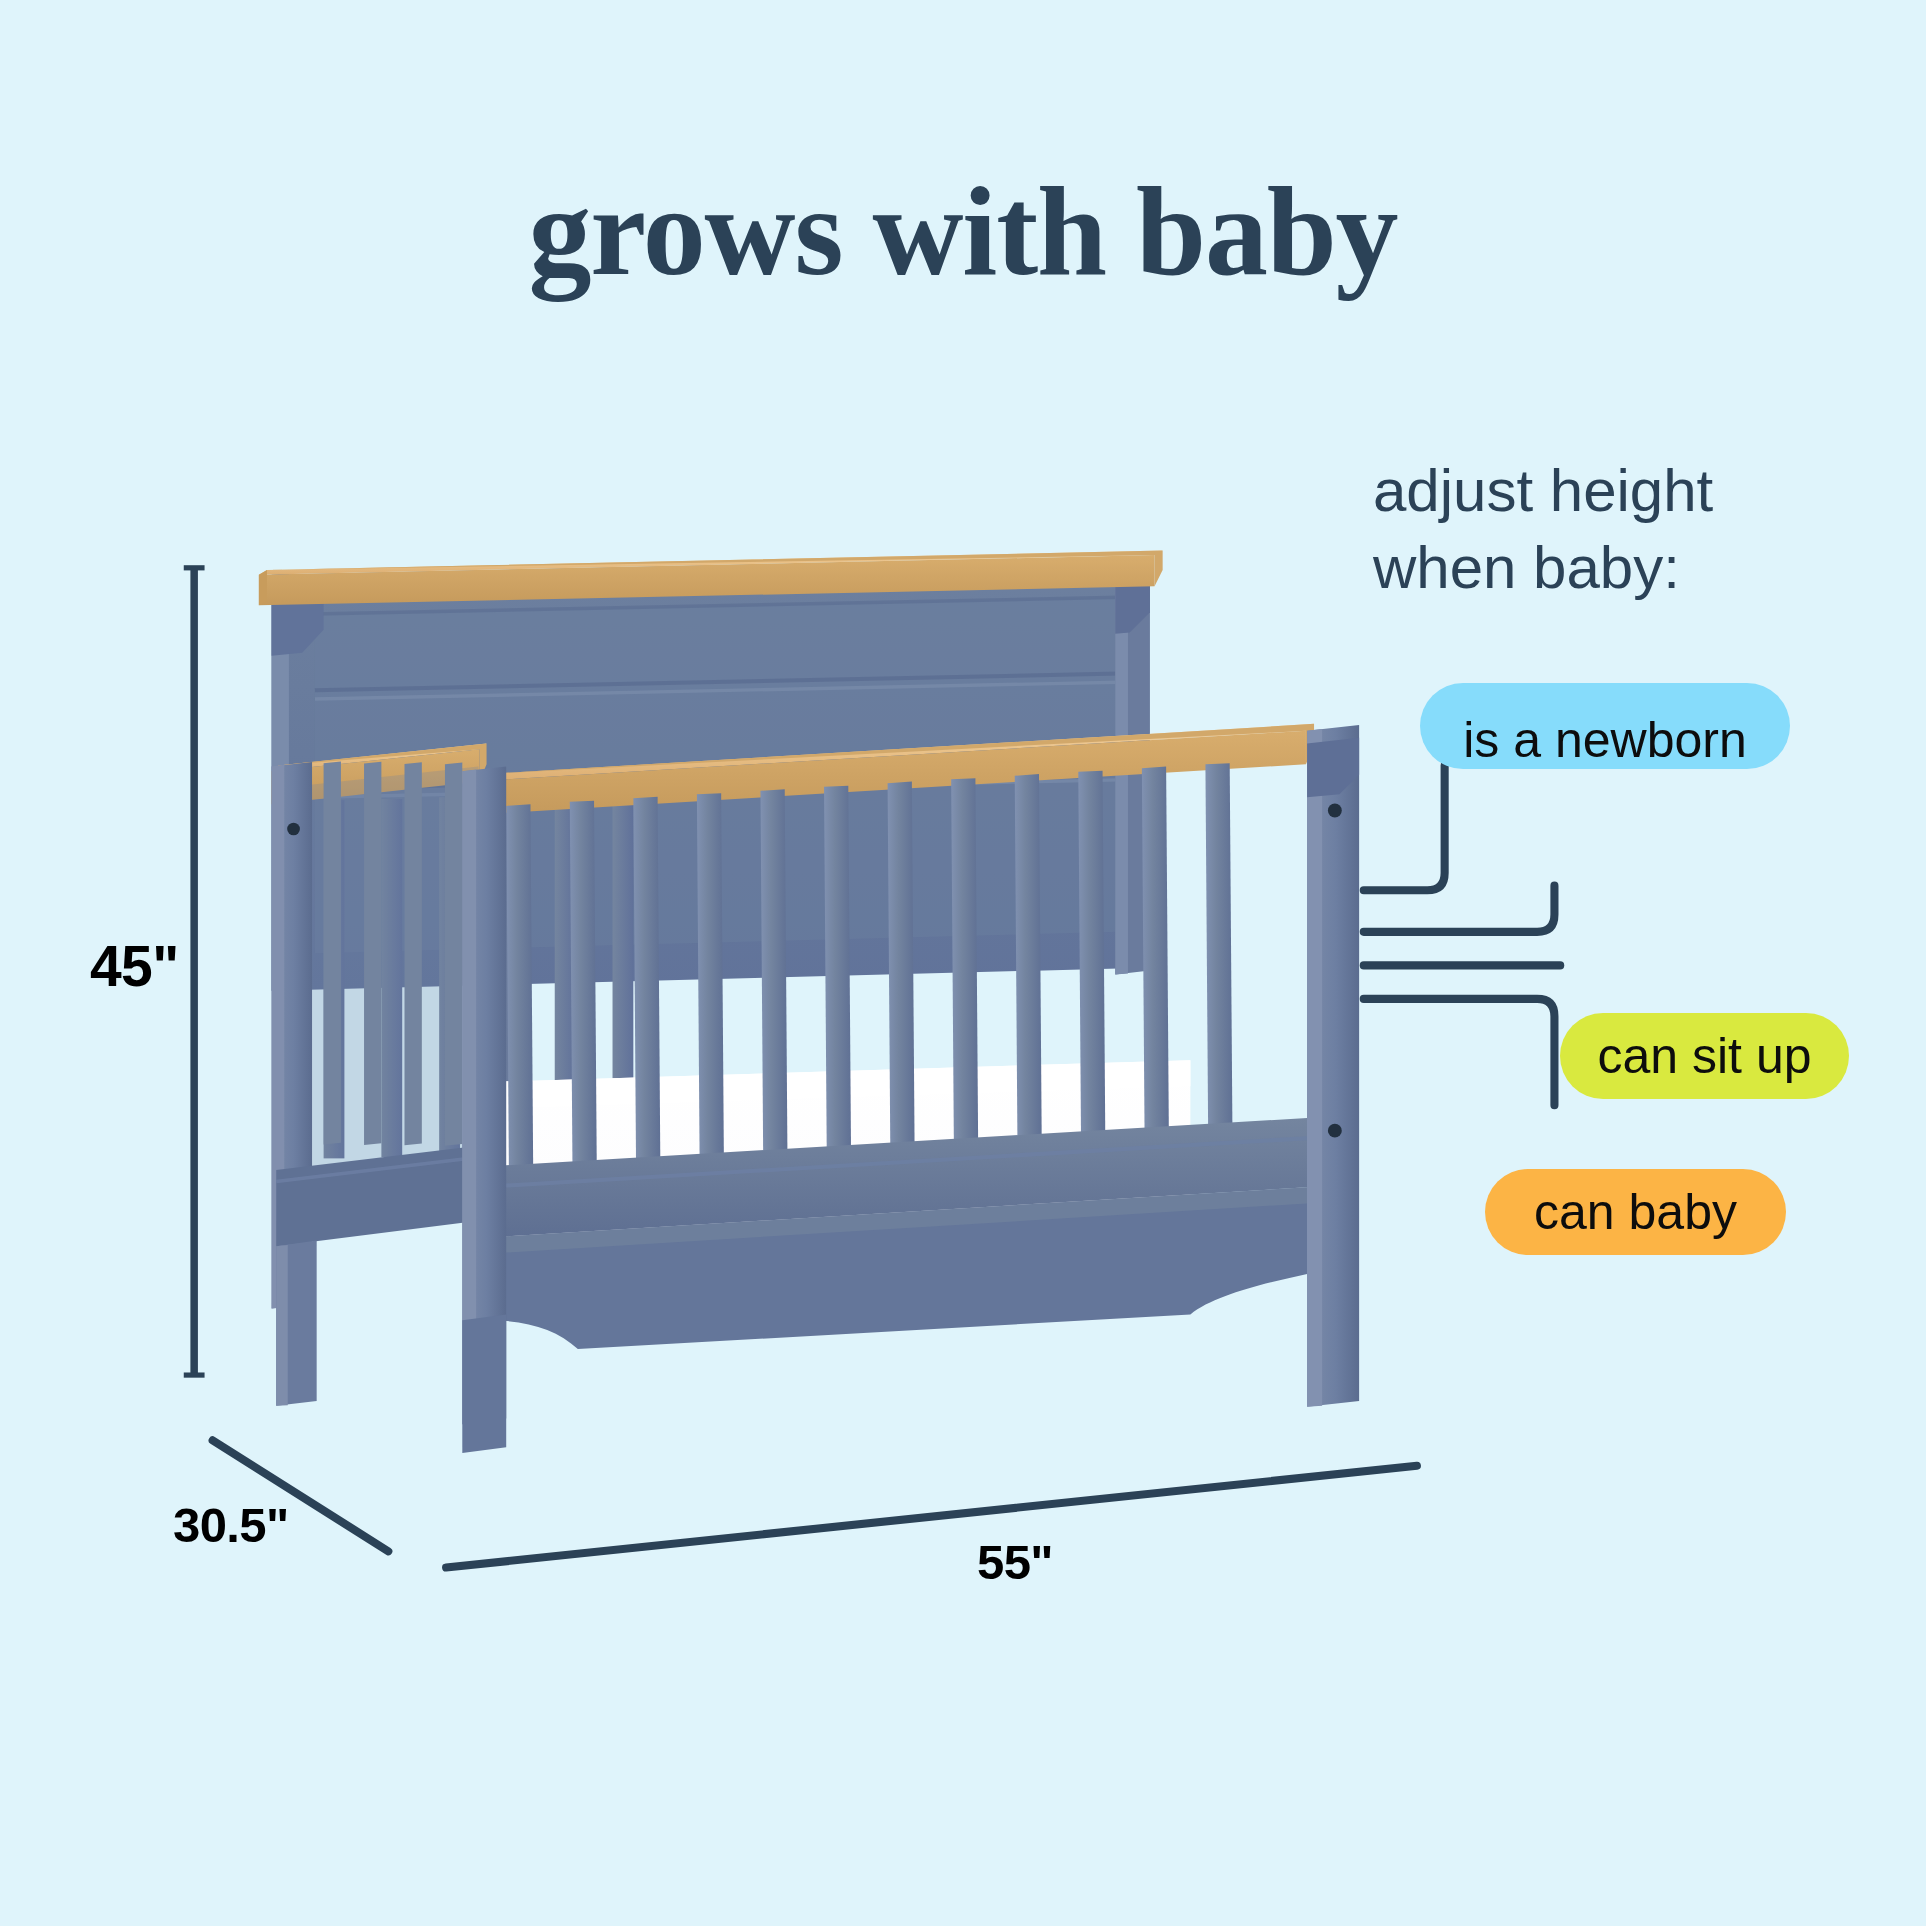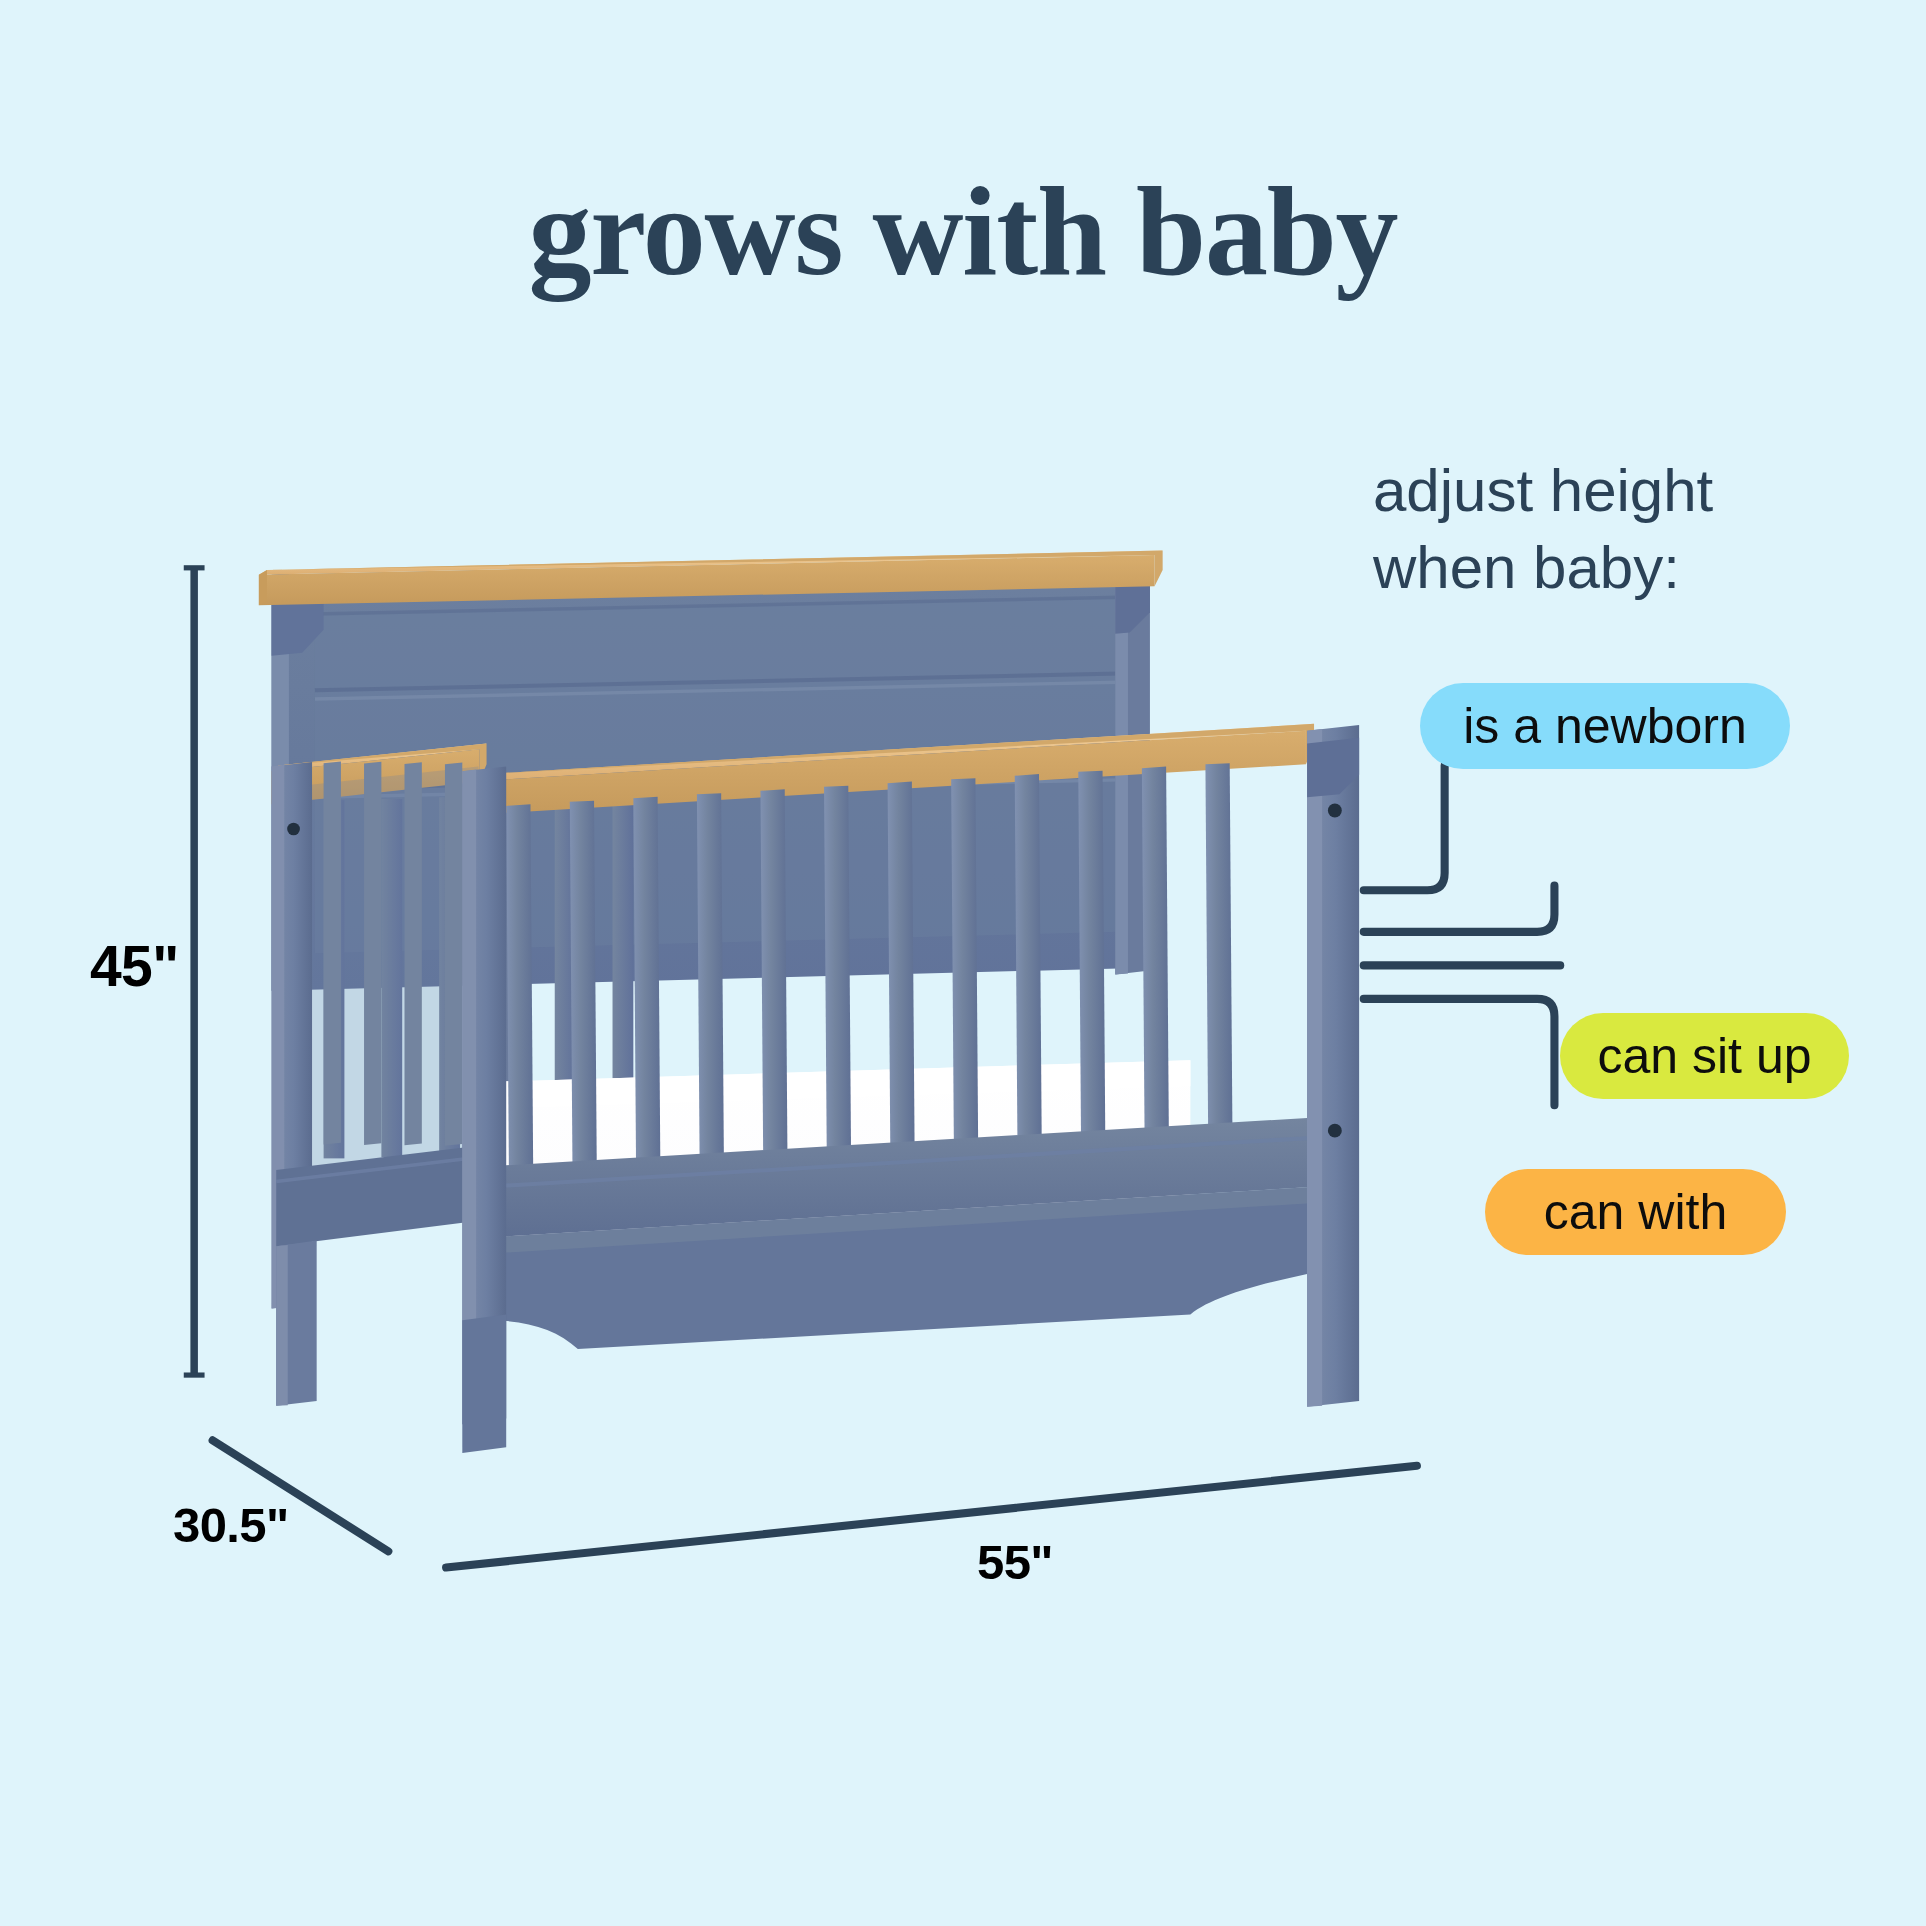--- a/index.html
+++ b/index.html
@@ -256,27 +256,27 @@
 
     <path class="nofill" d="M 2360,1506 H 2470 Q 2500,1506 2500,1476 V 1290" stroke="#2b4257" stroke-width="14" stroke-linecap="round"></path>
 
     <path class="nofill" d="M 2360,1578 H 2660 Q 2690,1578 2690,1548 V 1498" stroke="#2b4257" stroke-width="14" stroke-linecap="round"></path>
 
     <path class="nofill" d="M 2360,1636 H 2700" stroke="#2b4257" stroke-width="14" stroke-linecap="round"></path>
 
     <path class="nofill" d="M 2360,1694 H 2660 Q 2690,1694 2690,1724 V 1878" stroke="#2b4257" stroke-width="14" stroke-linecap="round"></path>
   </svg>
 
-  <div class="pill" id="pill-0" style="left: 1420px; top: 663px; width: 370px; height: 86px; background: rgb(134, 220, 251); color: rgb(13, 13, 13);">
+  <div class="pill" id="pill-0" style="left: 1420px; top: 663px; width: 370px; height: 86px; background: rgb(134, 220, 251); color: rgb(13, 13, 13); align-items: flex-end;">
     <span>is a newborn</span>
   </div>
 
 
   <div class="pill" id="pill-2" style="left: 1560px; top: 993px; width: 289px; height: 86px; background: rgb(217, 233, 63); color: rgb(13, 13, 13); justify-content: center;">
     <span>can sit up</span>
   </div>
 
   <div class="pill" id="pill-3" style="left: 1485px; top: 1149px; width: 301px; height: 86px; background: rgb(252, 180, 69); color: rgb(13, 13, 13);">
-    <span>can with</span>
+    <span>can baby</span>
   </div>
 
 </div>
 
 
 </body></html>

